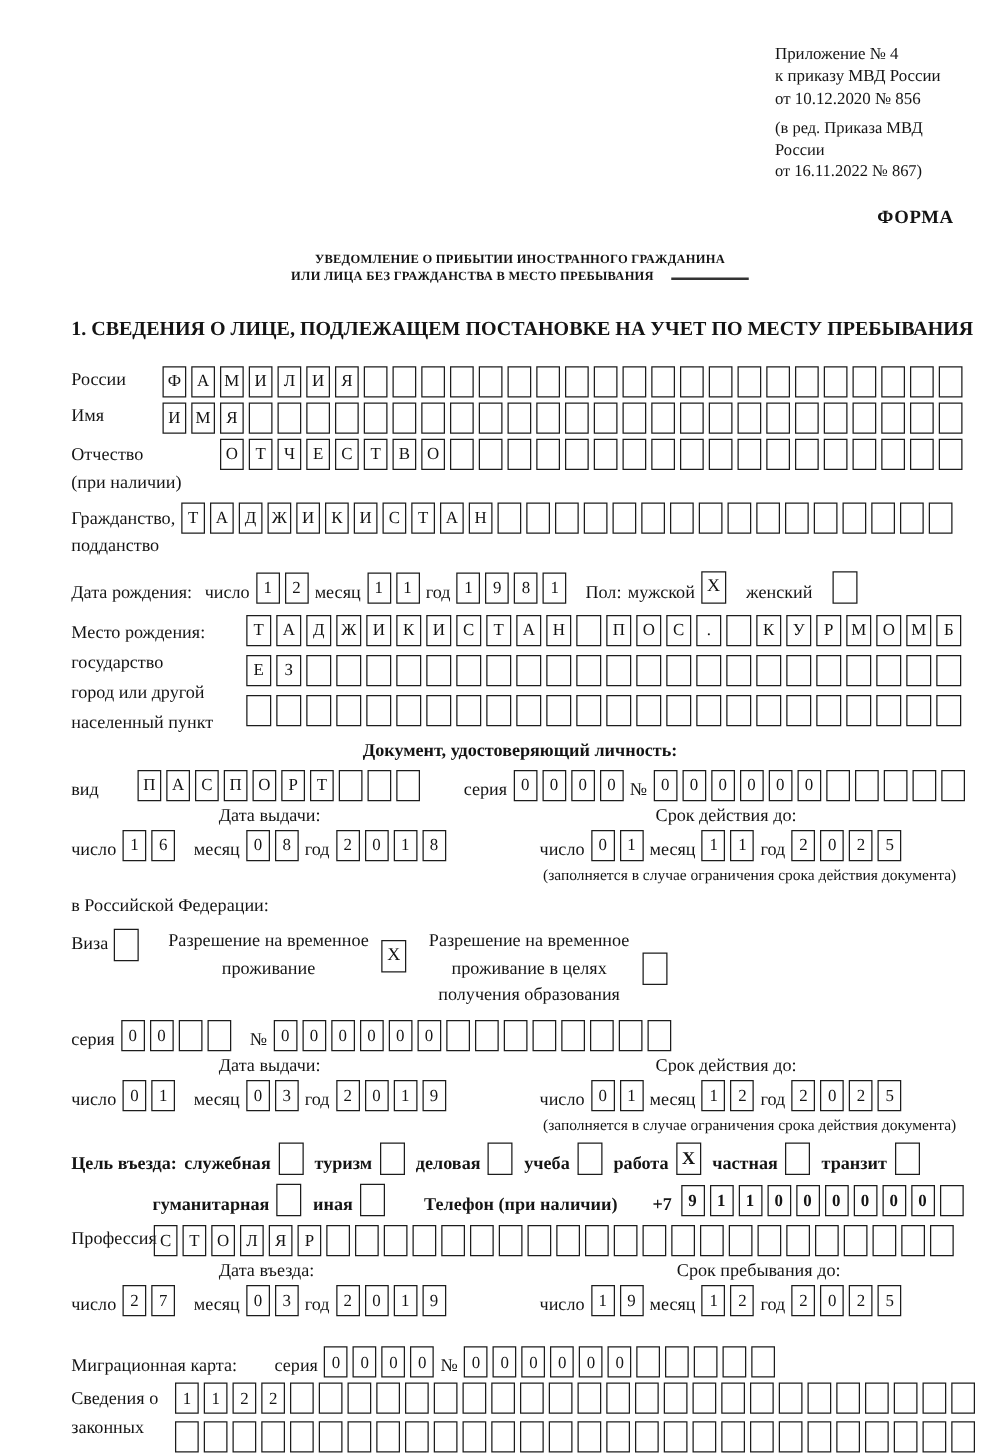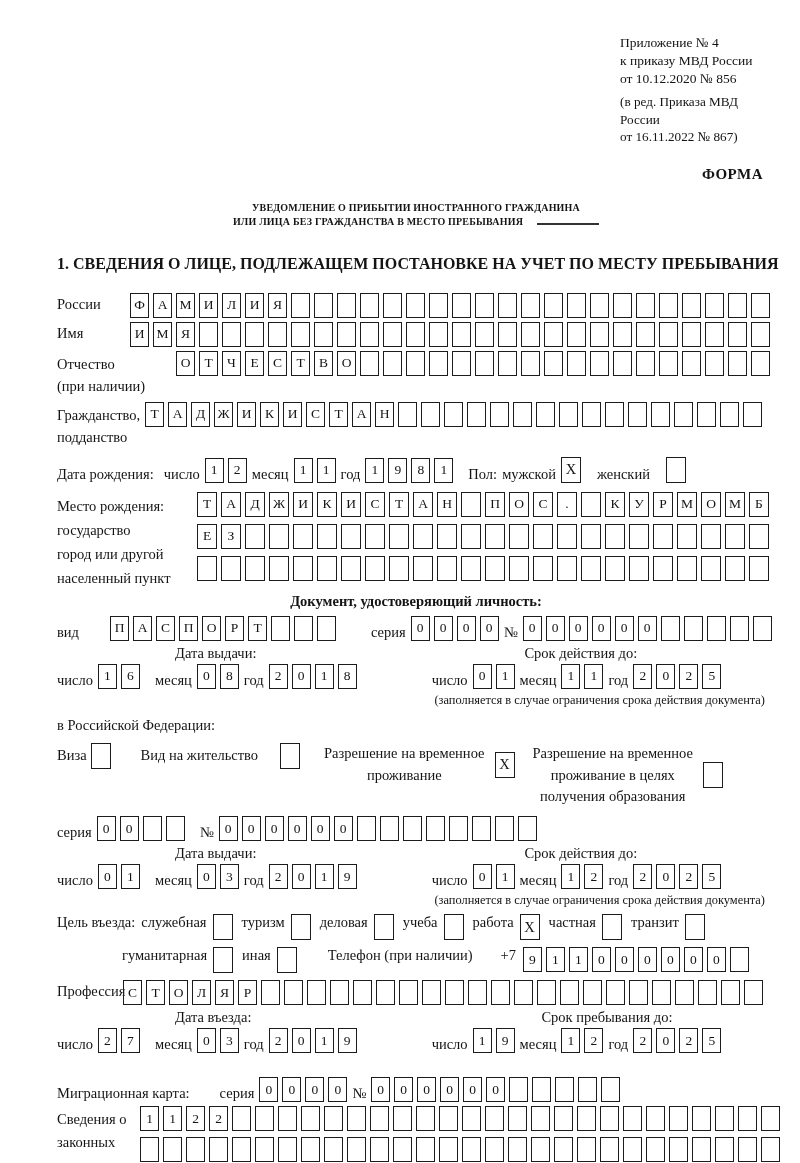--- a/index.html
+++ b/index.html
@@ -64,21 +64,21 @@
   .headers-row { display: flex; margin: 2px 0 2px 0; }
   .caption { font-size: 12.4px; text-align: right; margin: 0 10px 6px 0; }
 
   .intro { line-height: 1.6; margin: 4px 0 6px 0; }
 
   .opt-row { display: flex; align-items: flex-start; margin-bottom: 8px; }
   .opt { display: flex; align-items: center; }
   .opt .lab { text-align: center; line-height: 1.5; }
   .opt .cbox { margin-left: 10px; }
 
-  .purpose-row { display: flex; align-items: flex-start; margin-bottom: 7px; }
+  .purpose-row { display: flex; align-items: flex-end; margin-bottom: 7px; font-weight: bold; }
   .purpose-row .cbox { margin: 0 9px 0 6px; }
 
   .rep { display: flex; margin-top: 2px; }
   .rep-labels { width: 83px; flex: none; line-height: 23px; padding-top: 2px; }
   .rep-rows .boxes { margin-bottom: 6px; }
 </style>
 </head>
 <body>
 
 <div class="page">
@@ -441,24 +441,20 @@
 
     <div class="intro">
       <div>в Российской Федерации:</div>
     </div>
 
     <div class="opt-row">
       <div class="opt">
         <span class="lab">Виза</span>
         <span class="cbox" style="margin-left:4px;"></span>
       </div>
-      <div class="opt" style="margin-left:30px;">
-        <span class="lab">Вид на жительство</span>
-        <span class="cbox" style="margin-left:22px;"></span>
-      </div>
       <div class="opt" style="margin-left:24px;">
         <span class="lab">
           <span>Разрешение на временное</span><br>
           <span>проживание</span>
         </span>
         <span class="cbox">X</span>
       </div>
       <div class="opt" style="margin-left:18px;">
         <span class="lab">
           <span>Разрешение на временное</span><br>

